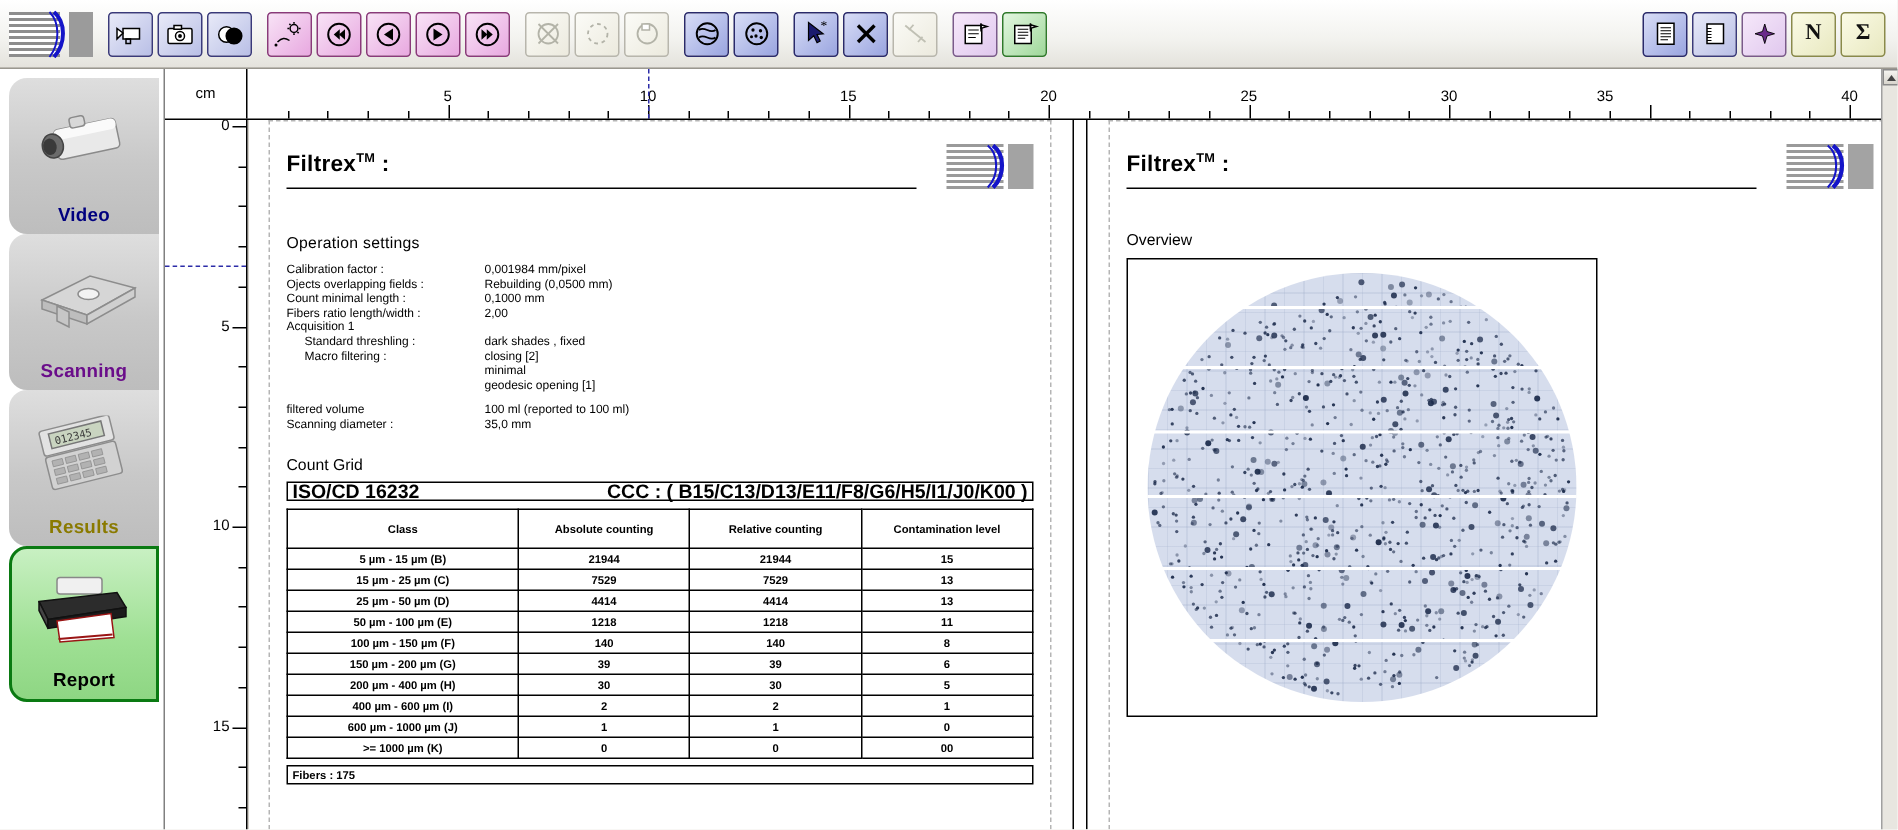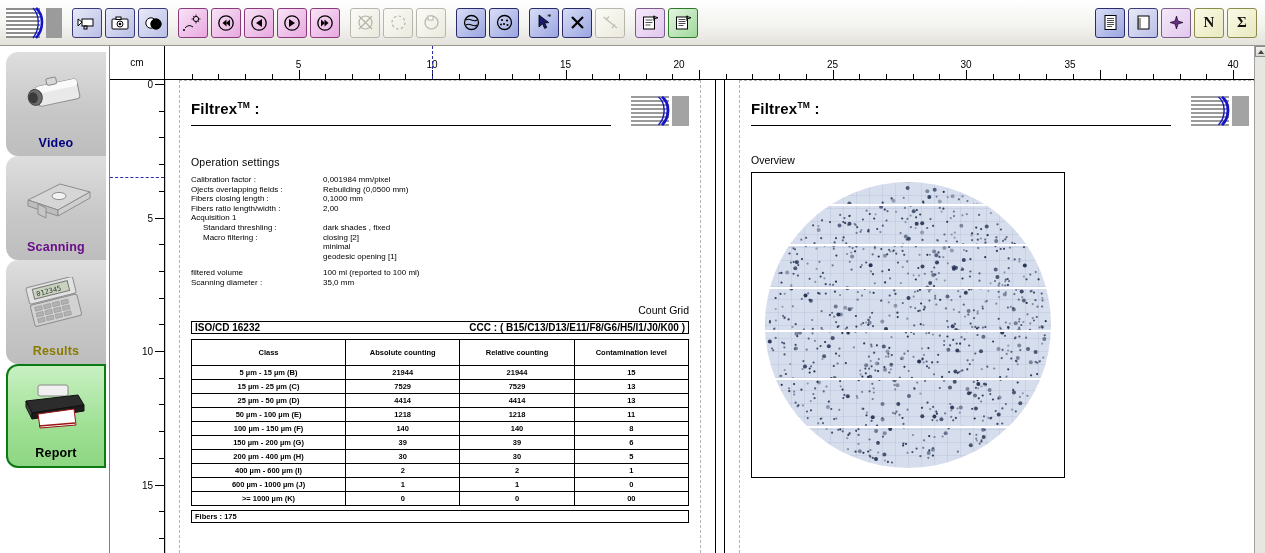--- a/index.html
+++ b/index.html
@@ -120,24 +120,24 @@
   }
   .doc-logo .grey { position:absolute; right:0; top:0; width:17px; height:30px; background:#a3a3a3; }
 
   .sec-title { font-size:10.5px; margin:18px 0 7px 0; letter-spacing:.2px; }
   .kv { font-size:8px; line-height:9.6px; position:relative; }
   .kv .k { display:inline-block; width:132px; }
   .kv.ind .k { padding-left:12px; width:132px; }
   .kv .v { display:inline-block; }
   .kv.cont { padding-left:132px; }
 
-  .grid-title { font-size:10.5px; margin:16px 0 5px 0;text-align:right; }
+  .grid-title { font-size:10.5px; margin:16px 0 5px 0; }
   .isobar {
     border:1px solid #000; height:13px; display:flex; align-items:center;
-    font-size:10px; font-weight:bold; padding:0 3px; position:relative;
+    font-size:13px; font-weight:bold; padding:0 3px; position:relative;
   }
   .isobar .left { position:absolute; left:3px; }
   .isobar .right { position:absolute; right:3px; }
 
   table.cgrid { border-collapse:collapse; width:100%; margin-top:5px; table-layout:fixed; }
   table.cgrid td, table.cgrid th {
     border:1px solid #000; text-align:center; font-size:7.5px; font-weight:bold;
     padding:1px 2px; color:#000;
   }
   table.cgrid th { height:26px; line-height:9px; }
@@ -458,21 +458,21 @@
         <div class="tickmin" style="left: 320.4px;"></div>
         <div class="tickmin" style="left: 347.1px;"></div>
         <div class="tickmin" style="left: 373.8px;"></div>
         <div class="tickmaj" style="left: 400.5px;"></div>
         <div class="ticklbl" style="left: 400.5px;">15</div>
         <div class="tickmin" style="left: 427.2px;"></div>
         <div class="tickmin" style="left: 453.9px;"></div>
         <div class="tickmin" style="left: 480.6px;"></div>
         <div class="tickmin" style="left: 507.3px;"></div>
         <div class="tickmaj" style="left: 534px;"></div>
-        <div class="ticklbl" style="left: 514px;">20</div>
+        <div class="ticklbl" style="left: 534px;">20</div>
         <div class="tickmin" style="left: 560.7px;"></div>
         <div class="tickmin" style="left: 587.4px;"></div>
         <div class="tickmin" style="left: 614.1px;"></div>
         <div class="tickmin" style="left: 640.8px;"></div>
         <div class="tickmaj" style="left: 667.5px;"></div>
         <div class="ticklbl" style="left: 667.5px;">25</div>
         <div class="tickmin" style="left: 694.2px;"></div>
         <div class="tickmin" style="left: 720.9px;"></div>
         <div class="tickmin" style="left: 747.6px;"></div>
         <div class="tickmin" style="left: 774.3px;"></div>
@@ -537,21 +537,21 @@
               <path d="M1.5 1 C 9 7, 9 21, 1.5 29" stroke="#1414c8" stroke-width="1.4" fill="none"></path>
             </svg>
           </div>
         </div>
 
         <div class="sec-title">Operation settings</div>
 
         <div id="settings-list">
             <div class="kv"><span class="k">Calibration factor :</span><span class="v">0,001984 mm/pixel</span></div>
             <div class="kv"><span class="k">Ojects overlapping fields :</span><span class="v">Rebuilding  (0,0500 mm)</span></div>
-            <div class="kv"><span class="k">Fibers closing length :</span><span class="v">0,1000 mm</span></div>
+            <div class="kv"><span class="k">Count minimal length :</span><span class="v">0,1000 mm</span></div>
             <div class="kv"><span class="k">Fibers ratio length/width :</span><span class="v">2,00</span></div>
             <div class="kv"><span class="k">Acquisition 1</span></div>
             <div class="kv ind"><span class="k">Standard threshling :</span><span class="v">dark shades , fixed</span></div>
             <div class="kv ind"><span class="k">Macro filtering :</span><span class="v">closing [2]</span></div>
             <div class="kv ind cont"><span class="v">minimal</span></div>
             <div class="kv ind cont"><span class="v">geodesic opening [1]</span></div>
             <div class="kv" style="margin-top: 7px;"><span class="k">filtered volume</span><span class="v">100 ml (reported to 100 ml)</span></div>
             <div class="kv"><span class="k">Scanning diameter :</span><span class="v">35,0 mm</span></div>
           </div>
 

